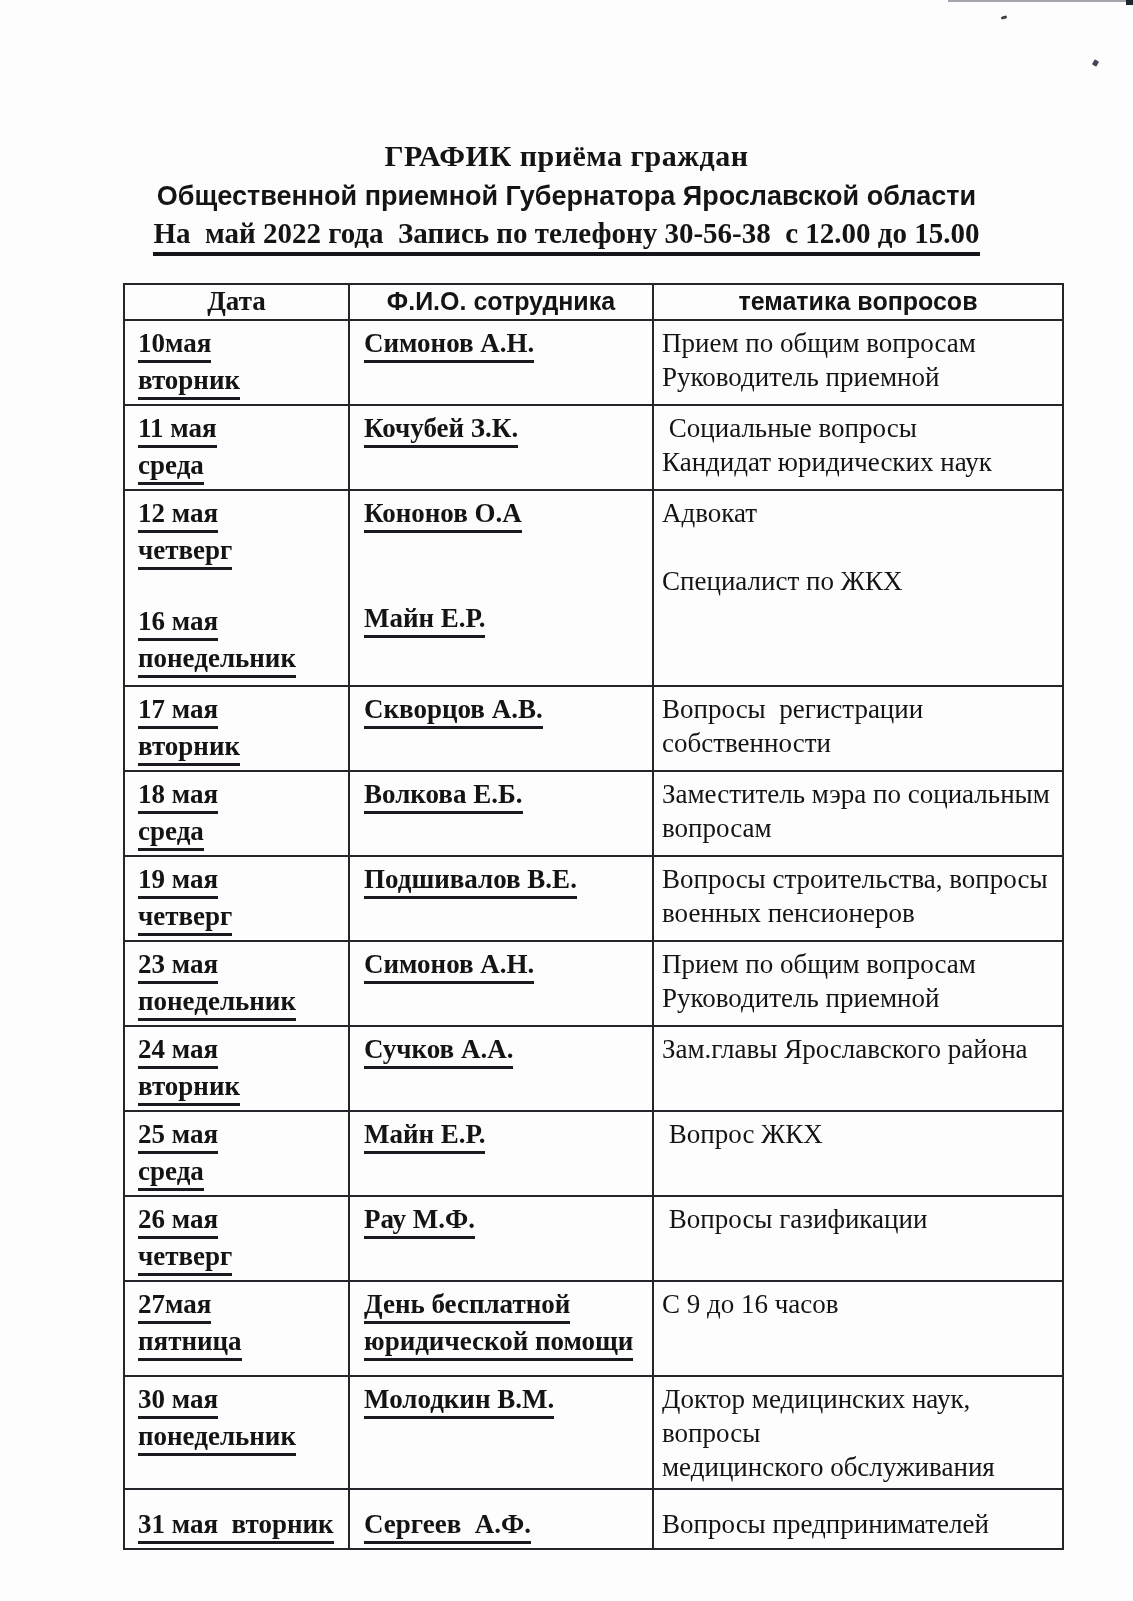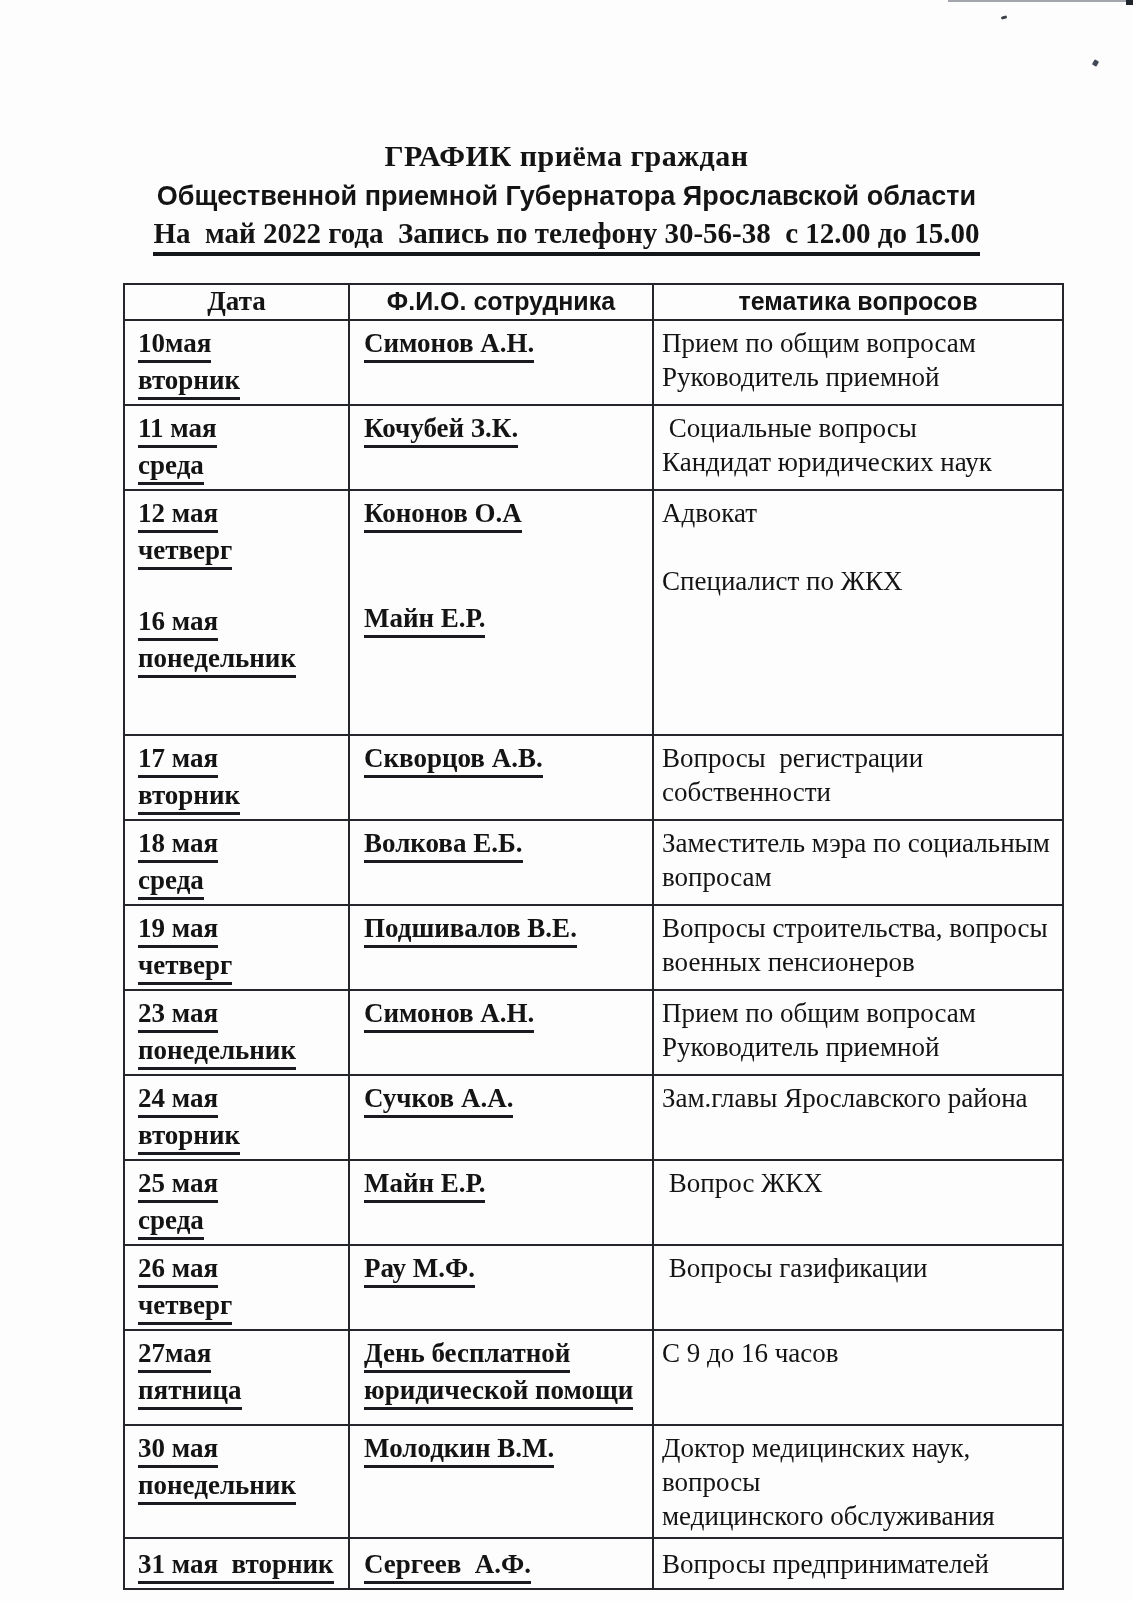--- a/index.html
+++ b/index.html
@@ -126,32 +126,32 @@
   .u {
     display: inline-block;
     border-bottom: 3px solid #1a1b20;
     padding-bottom: 1px;
     line-height: 31px;
   }
 
   
   tr.row-0  td { height: 60px; }
   tr.row-1  td { height: 66px; }
-  tr.row-2  td { height: 245px; }
+  tr.row-2  td { height: 196px; }
   tr.row-3  td { height: 68px; }
   tr.row-4  td { height: 63px; }
   tr.row-5  td { height: 62px; }
   tr.row-6  td { height: 58px; }
   tr.row-7  td { height: 65px; font-family: Liberation Serif, serif; }
   tr.row-8  td { height: 63px; }
   tr.row-9  td { height: 59px; }
   tr.row-10 td { height: 95px; }
   tr.row-11 td { height: 89px; }
   tr.row-12 td { height: 40px; }
-  tr.row-12 td.cell { padding-top: 8px; margin-left: 20px; }
+  tr.row-12 td.cell { padding-top: 17px; margin-left: 20px; }
 
   
   .footer-note {
     position: absolute;
     top: 1376px;
     left: 173px;
     font-size: 30px;
     font-weight: bold;
     line-height: 38px;
   }

